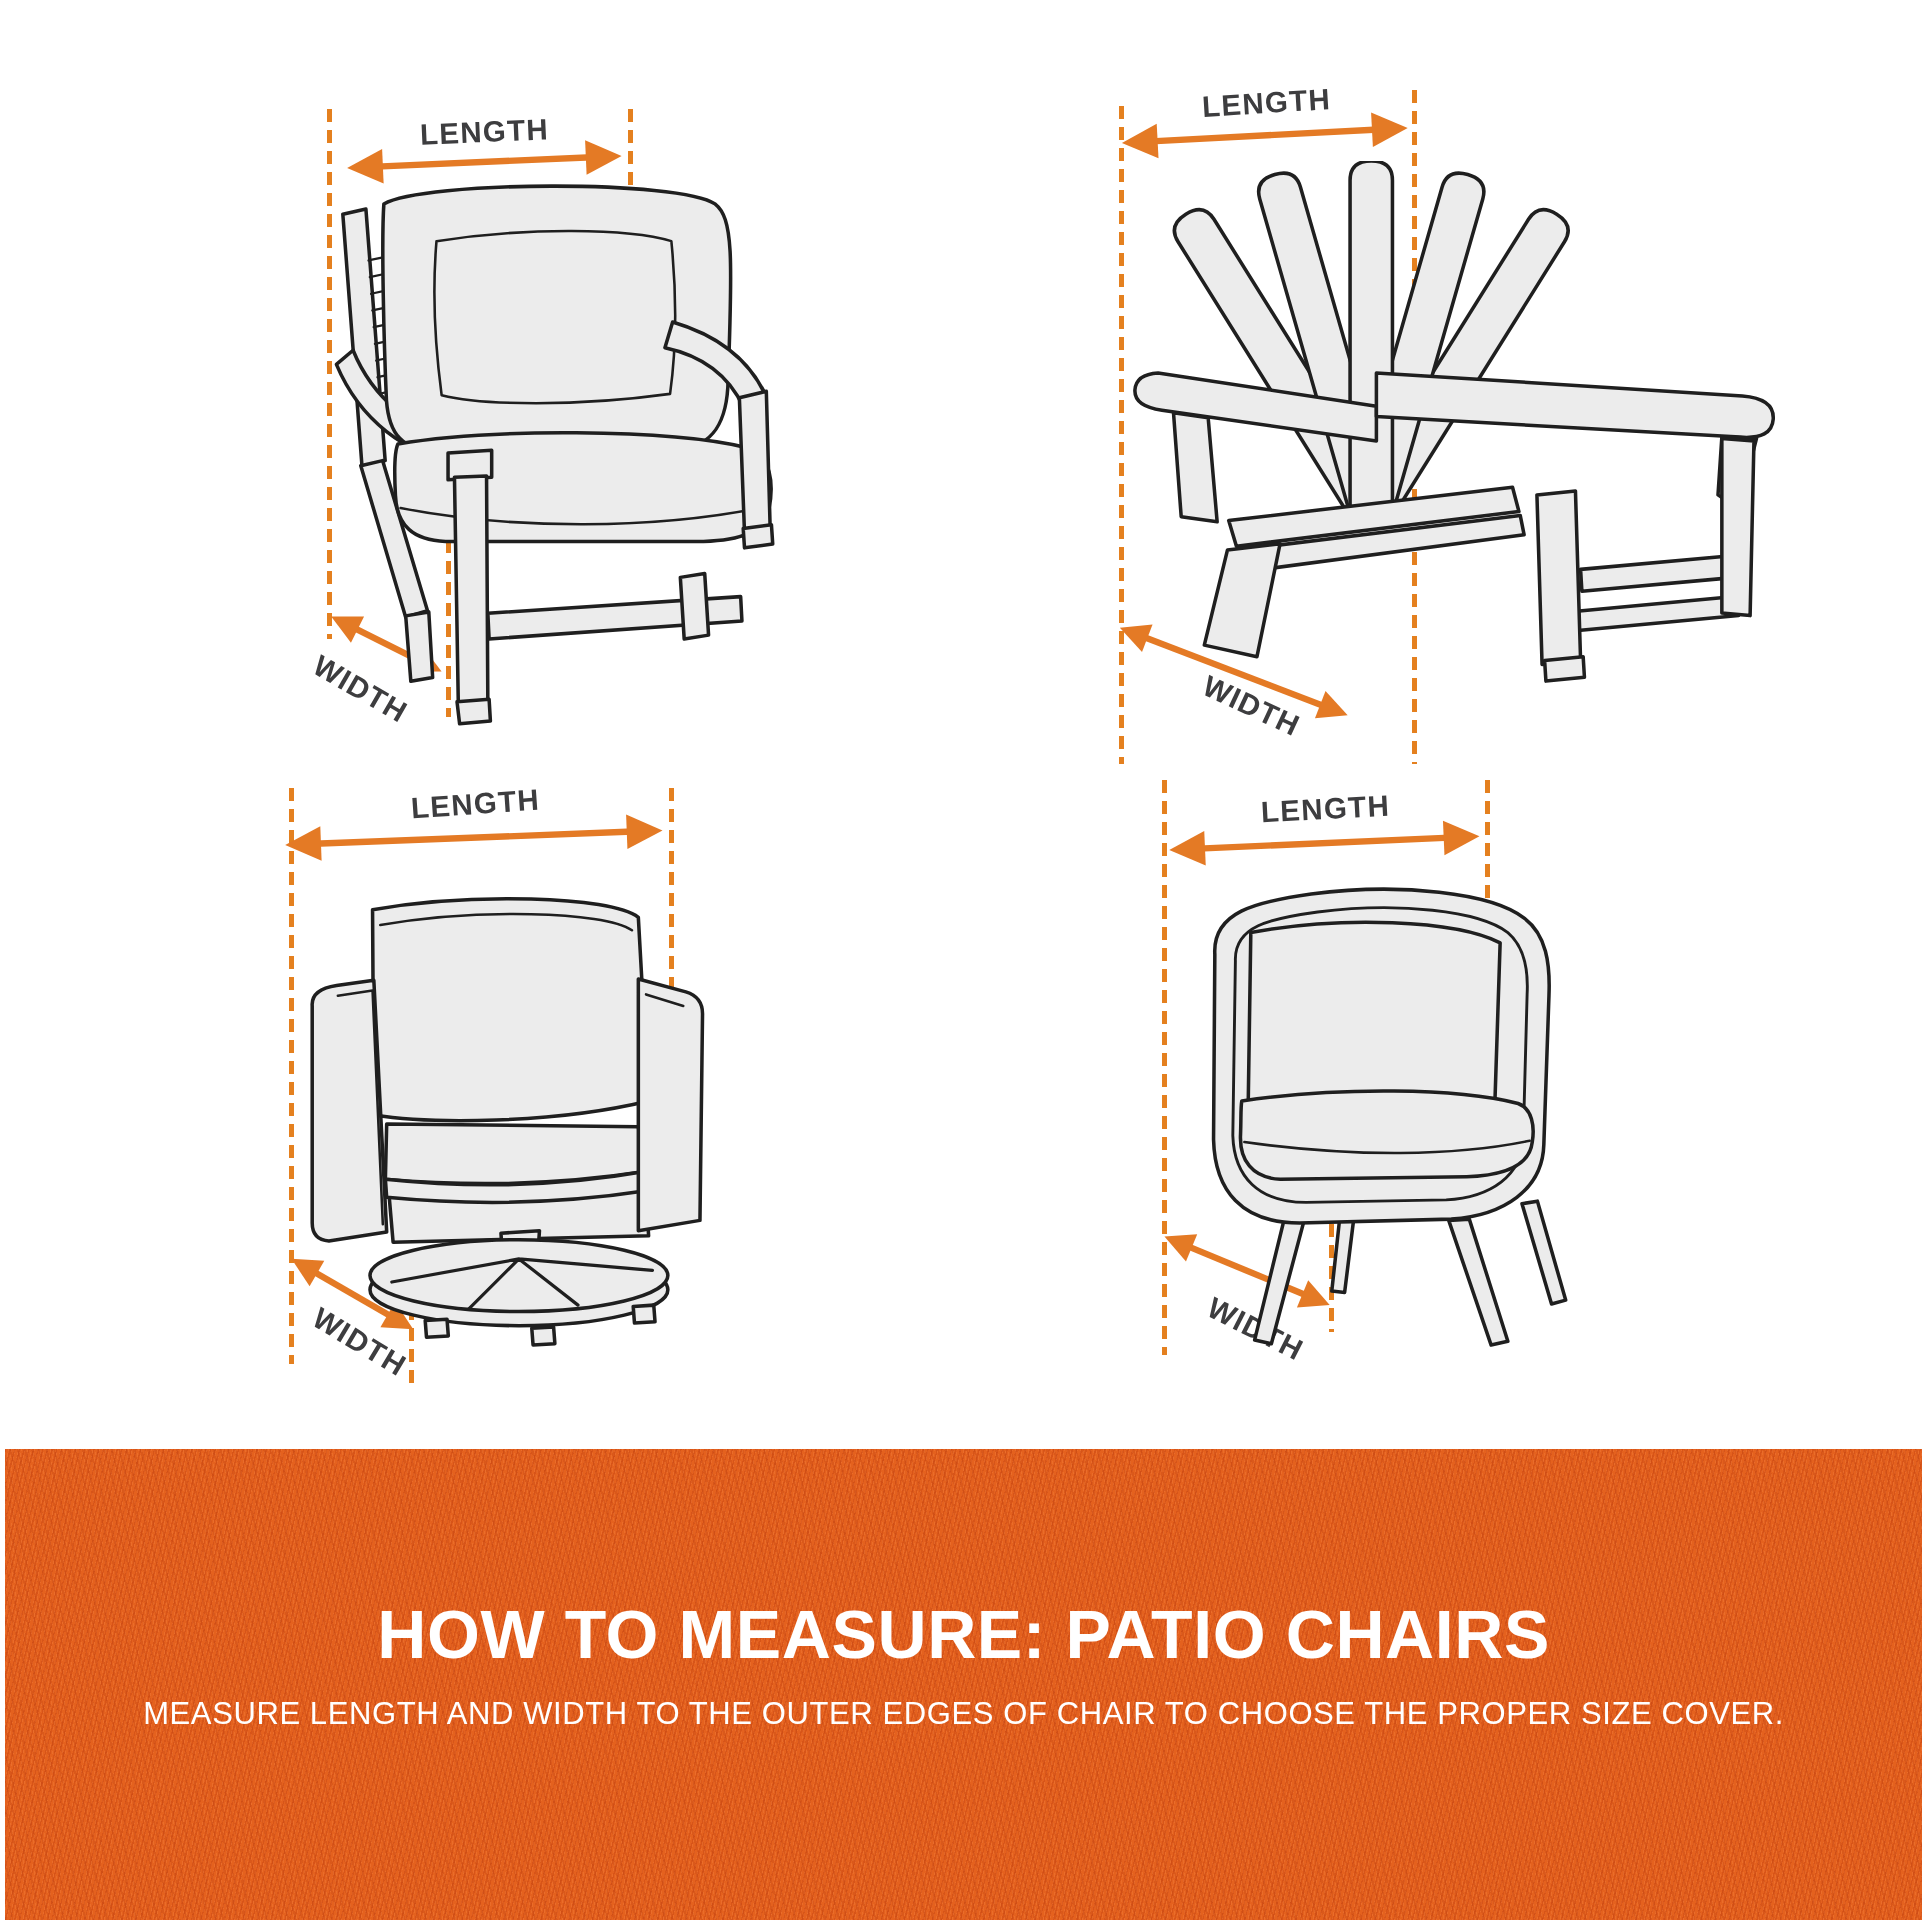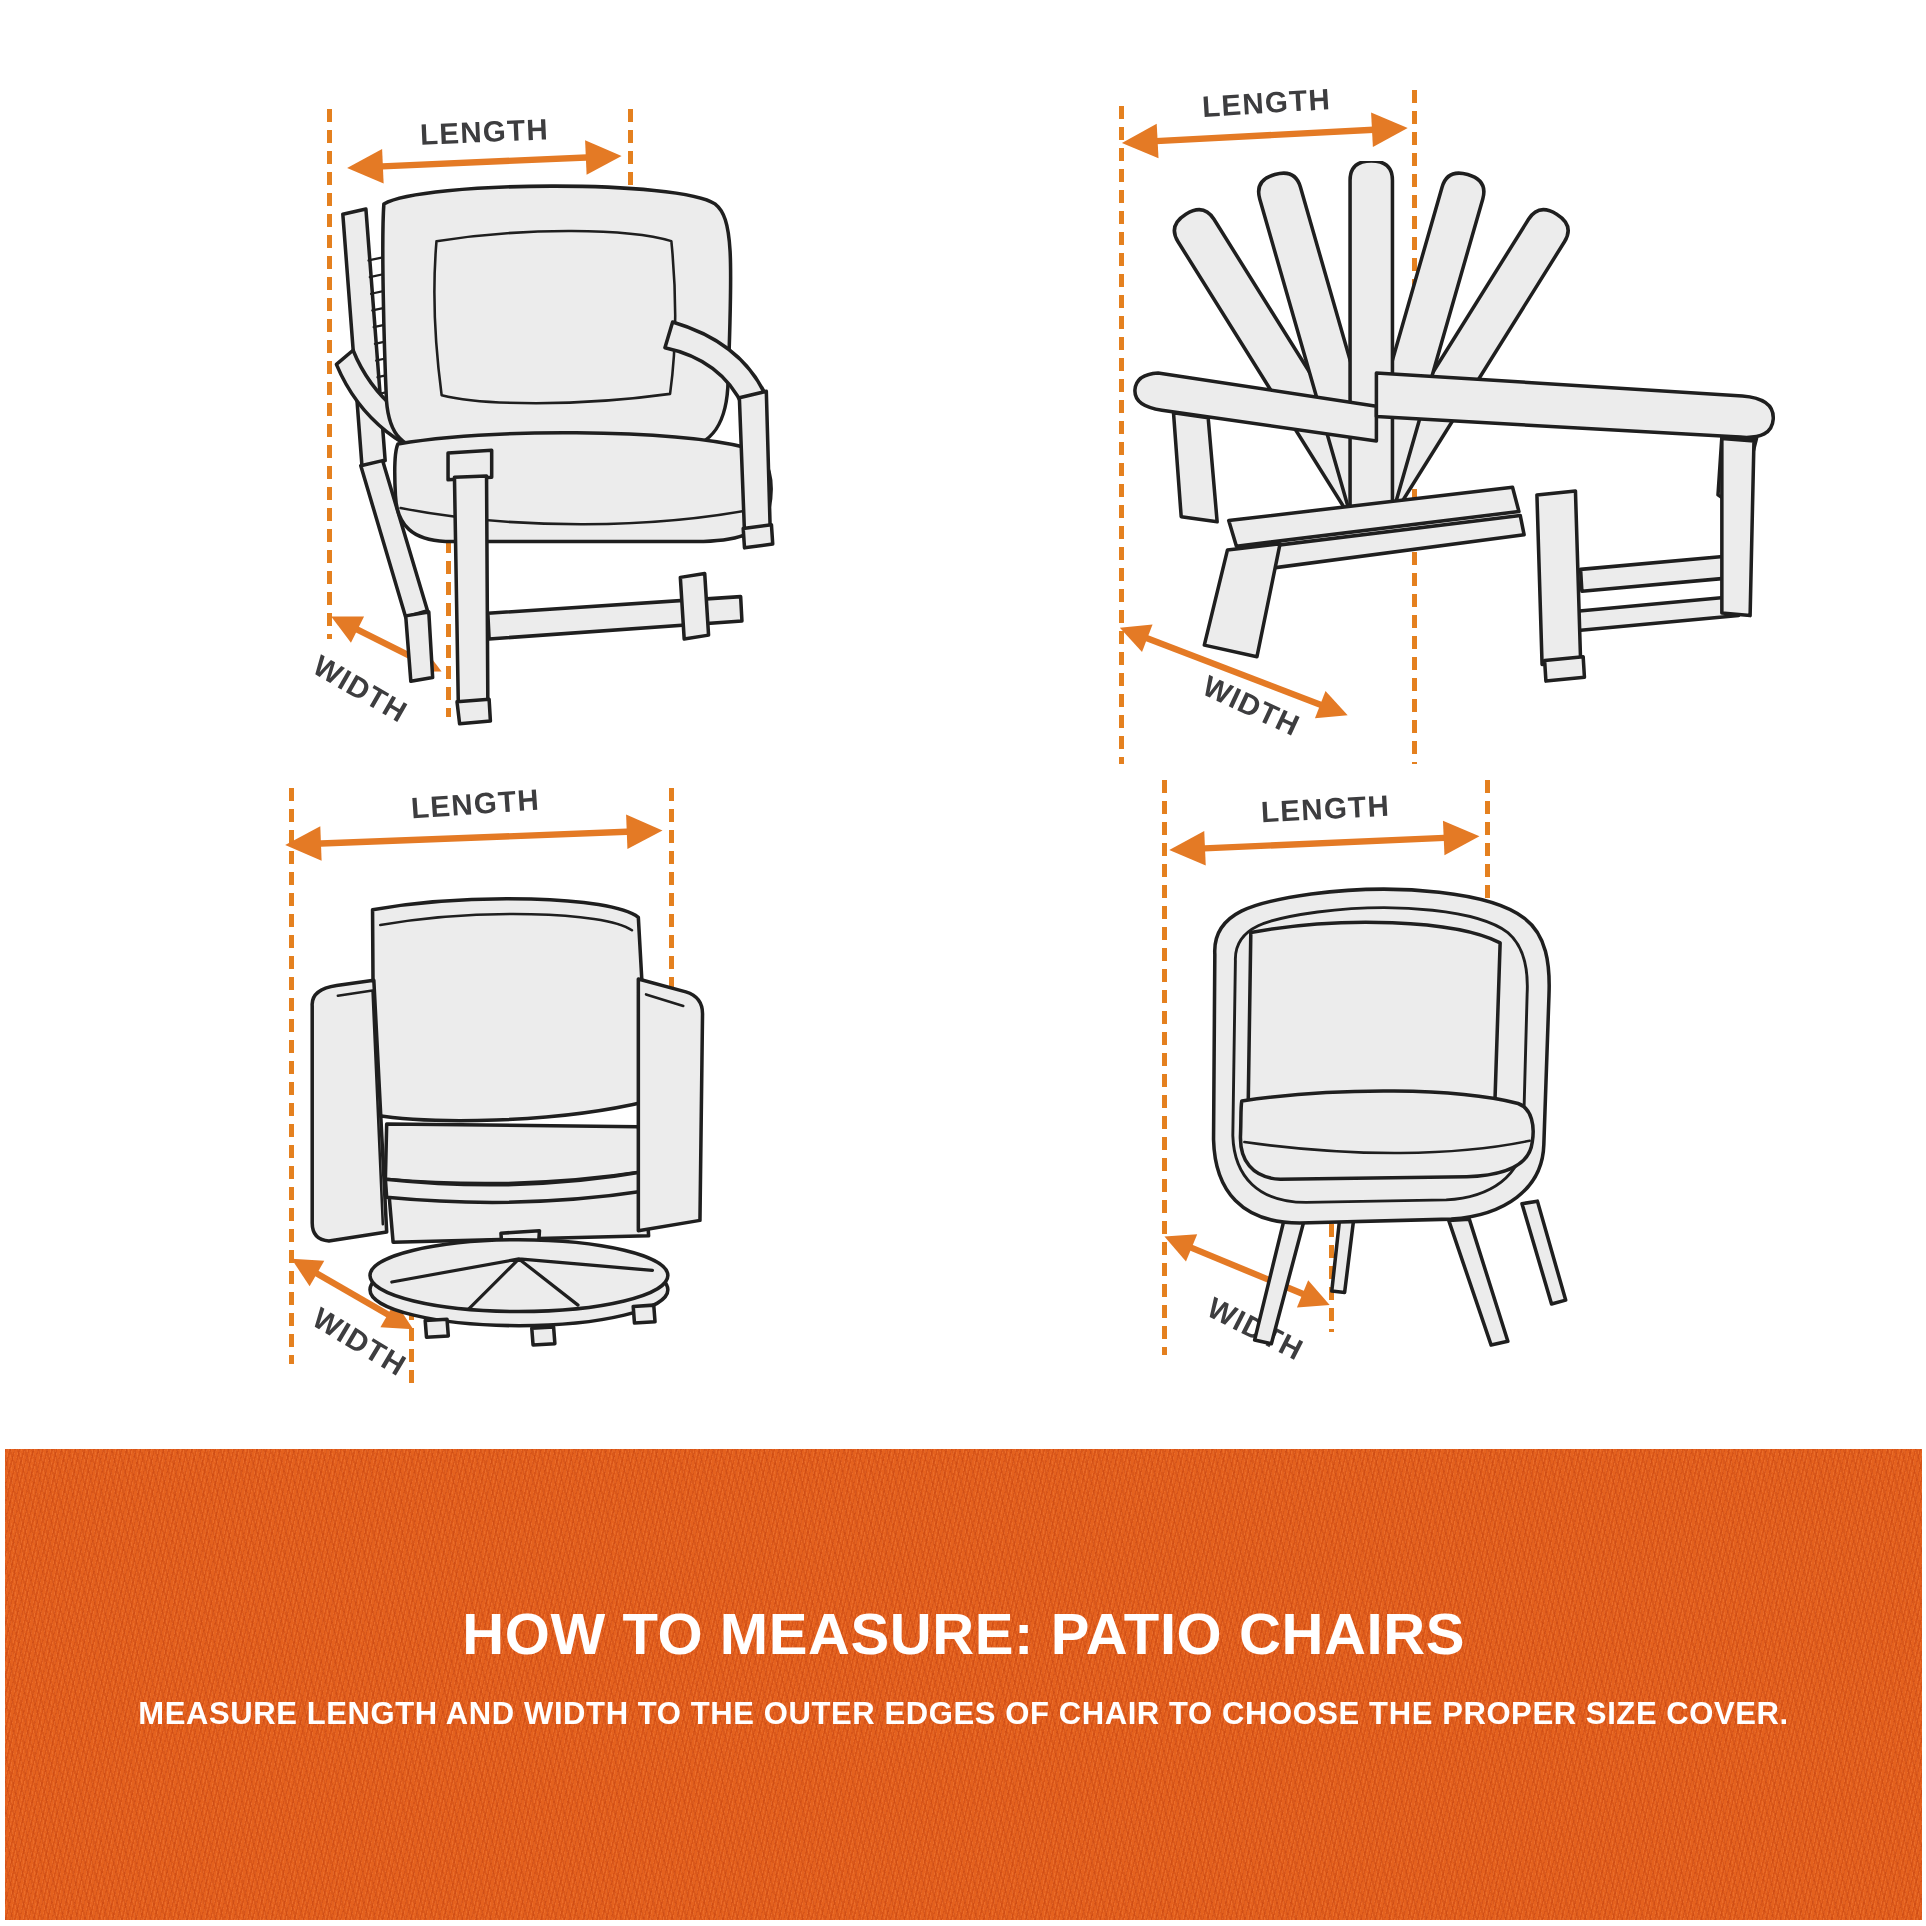--- a/index.html
+++ b/index.html
@@ -31,26 +31,26 @@
   .banner{
     position:absolute;left:5.1px;top:1449px;width:1917px;height:471px;
     background-color:#e4611e;
     background-image:
       repeating-linear-gradient(105deg, rgba(185,55,12,.30) 0 1.3px, rgba(185,55,12,0) 1.3px 4.5px),
       repeating-linear-gradient(100deg, rgba(255,150,85,.22) 0 0.6px, rgba(255,150,85,0) 0.6px 3.2px),
       repeating-linear-gradient(75deg, rgba(160,40,8,.15) 0 1.9px, rgba(160,40,8,0) 1.9px 7px);
   }
   .banner-title{
     position:absolute;top:140px;left:0;width:100%;text-align:center;
-    color:#ffffff;font-size:58px;font-weight:700;letter-spacing:0.6px;line-height:90px;
+    color:#ffffff;font-size:68px;font-weight:700;letter-spacing:0.6px;line-height:90px;
     white-space:nowrap;
   }
   .banner-lines{
     position:absolute;top:245px;left:0;width:100%;text-align:center;
-    color:#ffffff;font-size:31px;font-weight:700;letter-spacing:0.6px;line-height:40px;
+    color:#ffffff;font-size:31px;font-weight:400;letter-spacing:0.6px;line-height:40px;
   }
 </style>
 </head>
 <body>
 
 <div class="stage">
 
   <div class="quadrant q1">
     <div class="vdash" style="left:327px;top:109px;height:530px;"></div>
     <div class="vdash" style="left:628px;top:109px;height:148px;"></div>

